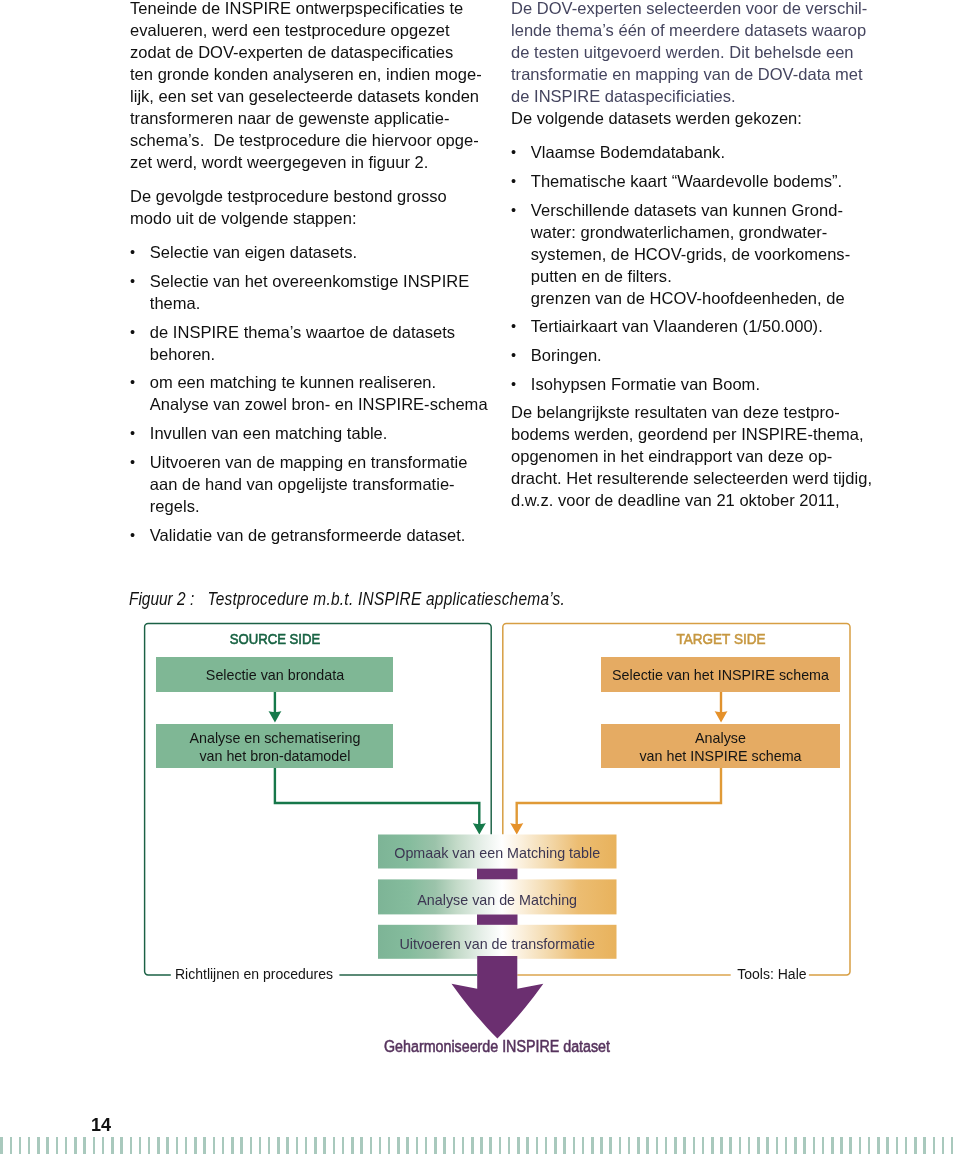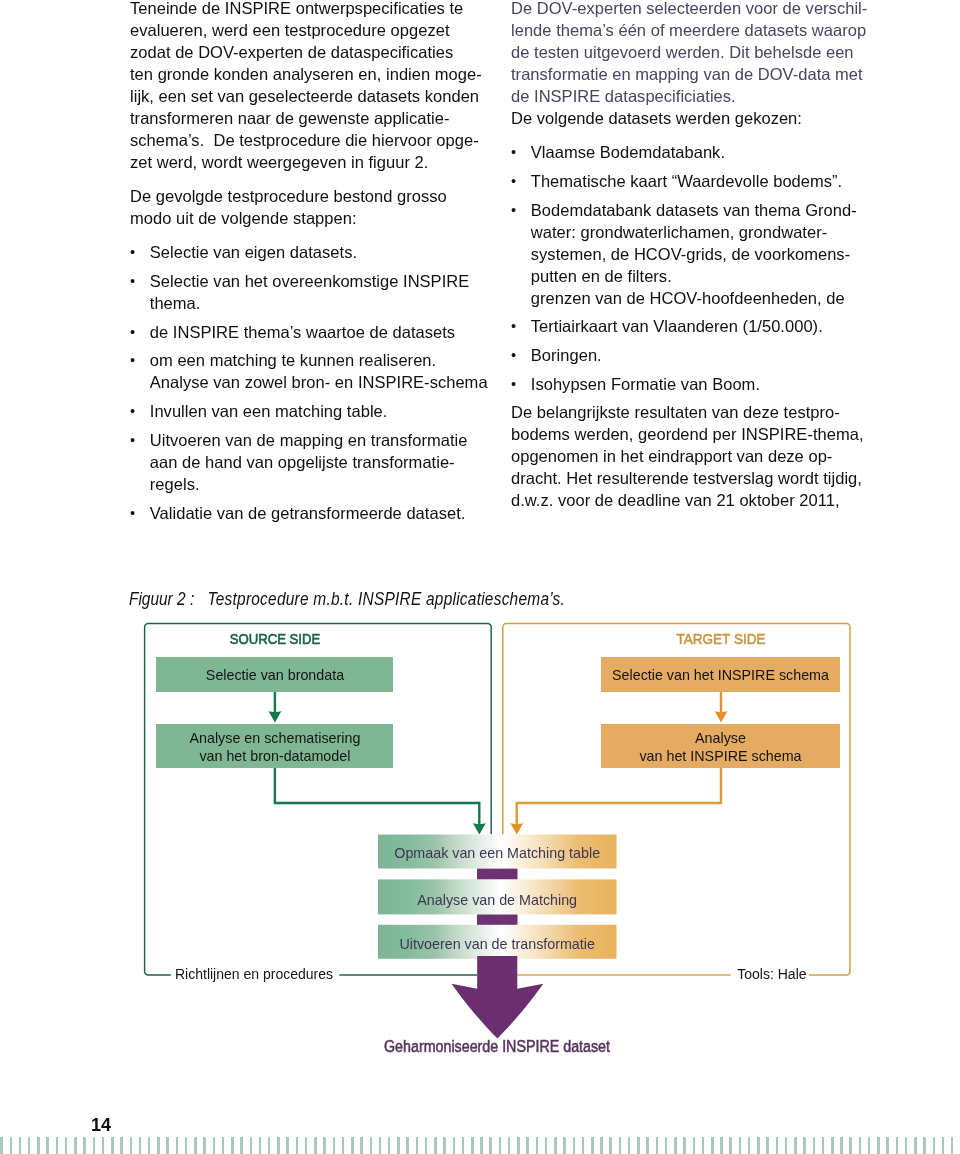--- a/index.html
+++ b/index.html
@@ -66,20 +66,21 @@
           <span class="bullet">•</span>
           <span class="btxt">
             <span class="ln">Selectie van het overeenkomstige INSPIRE</span>
             <span class="ln">thema.</span>
           </span>
         </li>
         <li>
           <span class="bullet">•</span>
           <span class="btxt">
             <span class="ln">de INSPIRE thema’s waartoe de datasets</span>
+            <span class="ln">behoren.</span>
           </span>
         </li>
         <li>
           <span class="bullet">•</span>
           <span class="btxt">
             <span class="ln">om een matching te kunnen realiseren.</span>
             <span class="ln">Analyse van zowel bron- en INSPIRE-schema</span>
           </span>
         </li>
         <li>
@@ -125,21 +126,21 @@
         </li>
         <li>
           <span class="bullet">•</span>
           <span class="btxt">
             <span class="ln">Thematische kaart “Waardevolle bodems”.</span>
           </span>
         </li>
         <li>
           <span class="bullet">•</span>
           <span class="btxt">
-            <span class="ln">Bodemdatabank datasets van thema Grond-</span>
+            <span class="ln">Verschillende datasets van kunnen Grond-</span>
             <span class="ln">water: grondwaterlichamen, grondwater-</span>
             <span class="ln">systemen, de HCOV-grids, de voorkomens-</span>
             <span class="ln">putten en de filters.</span>
             <span class="ln">grenzen van de HCOV-hoofdeenheden, de</span>
           </span>
         </li>
         <li>
           <span class="bullet">•</span>
           <span class="btxt">
             <span class="ln">Tertiairkaart van Vlaanderen (1/50.000).</span>
@@ -155,21 +156,21 @@
           <span class="bullet">•</span>
           <span class="btxt">
             <span class="ln">Isohypsen Formatie van Boom.</span>
           </span>
         </li>
       </ul>
     <p class="para para-gap-sm">
         <span class="ln">De belangrijkste resultaten van deze testpro-</span>
         <span class="ln">bodems werden, geordend per INSPIRE-thema,</span>
         <span class="ln">opgenomen in het eindrapport van deze op-</span>
-        <span class="ln">dracht. Het resulterende testverslag wordt tijdig,</span>
+        <span class="ln">dracht. Het resulterende selecteerden werd tijdig,</span>
         <span class="ln">d.w.z. voor de deadline van 21 oktober 2011,</span>
       </p>
   </div>
 
   <div class="figcap"><span class="figcap-label">Figuur 2 :</span><span class="figcap-text">Testprocedure m.b.t. INSPIRE applicatieschema’s.</span></div>
 
   <svg class="diagram" id="diagram" viewBox="0 0 960 1154" width="960" height="1154">
     <defs>
       <linearGradient id="midgrad" x1="0" y1="0" x2="1" y2="0">
         <stop offset="0" stop-color="#7db496"></stop>

